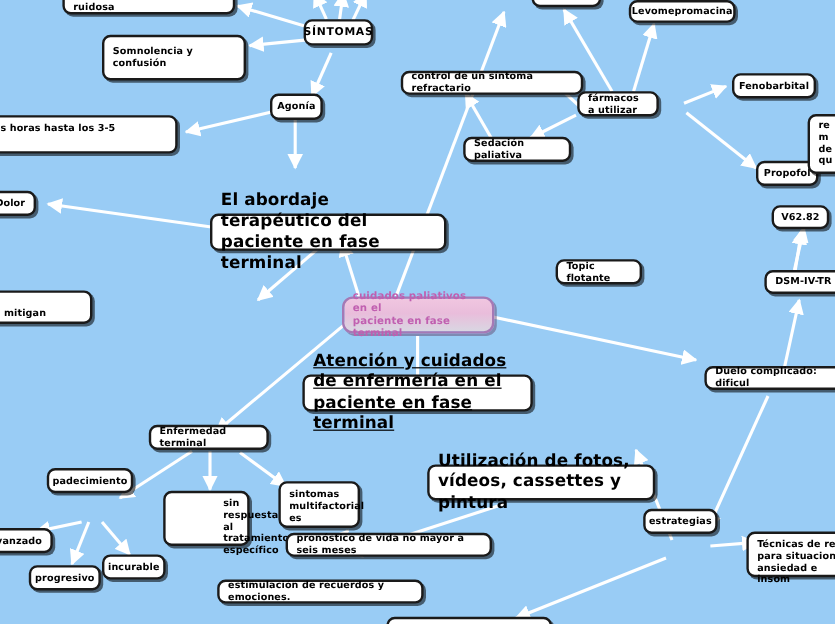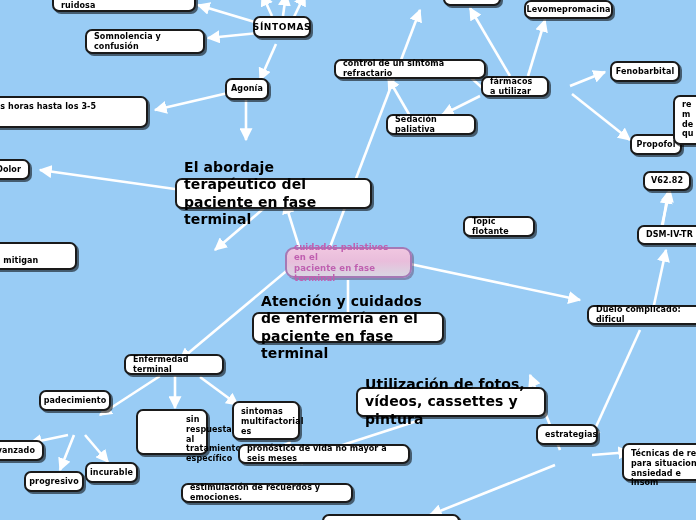--- a/index.html
+++ b/index.html
@@ -127,21 +127,21 @@
   </svg>
 
   <div class="node caps" style="left:253px; top:16px; width:58px; height:22px; justify-content:center;">
     <span>SÍNTOMAS</span>
   </div>
 
   <div class="node" style="left:52px; top:-10px; width:144px; height:22px;">
     <span>Estertores y respiración ruidosa</span>
   </div>
 
-  <div class="node" style="left:85px; top:29px; width:120px; height:25px;">
+  <div class="node" style="left:85px; top:29px; width:120px; height:38px;">
     <span>Somnolencia y confusión</span>
   </div>
 
   <div class="node" style="left:225px; top:78px; width:44px; height:22px; justify-content:center;">
     <span>Agonía</span>
   </div>
 
   <div class="node" style="left:-38px; top:96px; width:186px; height:32px;">
     <span>últimas horas hasta los 3-5
 días</span>
@@ -210,21 +210,21 @@
 
   <div class="node" style="left:587px; top:305px; width:128px; height:20px;">
     <span>Duelo complicado: dificul</span>
   </div>
 
   <div class="node center" style="left:285px; top:247px; width:127px; height:31px;">
     <span>cuidados paliativos  en el
 paciente en fase terminal</span>
   </div>
 
-  <div class="node big" style="left:252px; top:312px; width:192px; height:31px;">
+  <div class="node big" style="left:252px; top:312px; width:192px; height:31px;text-decoration:underline;">
     <span>Atención y cuidados de enfermería en el
 paciente en fase terminal</span>
   </div>
 
   <div class="node" style="left:124px; top:354px; width:100px; height:21px; justify-content:flex-end;">
     <span>Enfermedad terminal</span>
   </div>
 
   <div class="node" style="left:39px; top:390px; width:72px; height:21px; justify-content:center;">
     <span>padecimiento</span>
@@ -261,21 +261,21 @@
 
   <div class="node big" style="left:356px; top:387px; width:190px; height:30px;">
     <span>Utilización de fotos, vídeos, cassettes y
 pintura</span>
   </div>
 
   <div class="node" style="left:181px; top:483px; width:172px; height:20px;">
     <span>estimulación de recuerdos y emociones.</span>
   </div>
 
-  <div class="node" style="left:536px; top:424px; width:62px; height:21px; justify-content:flex-start;">
+  <div class="node" style="left:536px; top:424px; width:62px; height:21px; justify-content:center;">
     <span>estrategias</span>
   </div>
 
   <div class="node top-aligned" style="left:622px; top:443px; width:96px; height:38px; padding-top:4px;">
     <span>Técnicas de relaj
 para situaciones
 ansiedad e insom</span>
   </div>
 
   <div class="node" style="left:322px; top:514px; width:138px; height:22px;">

